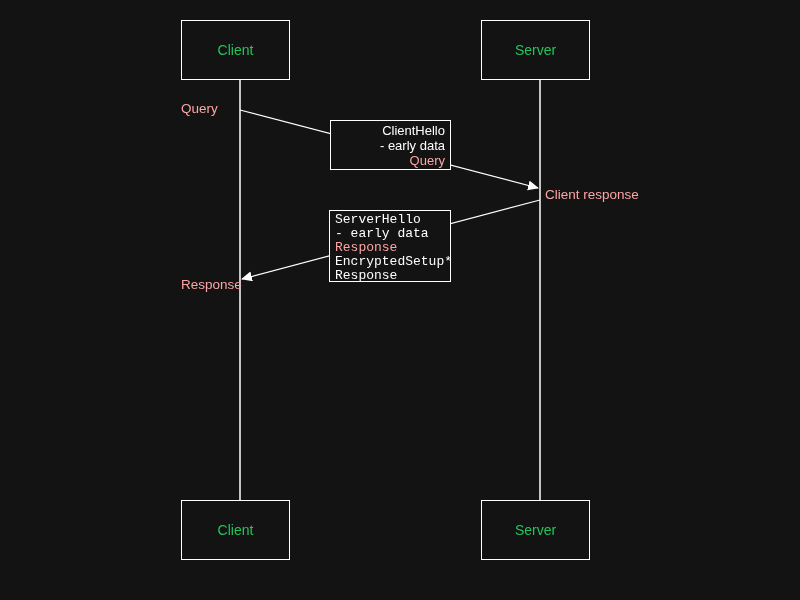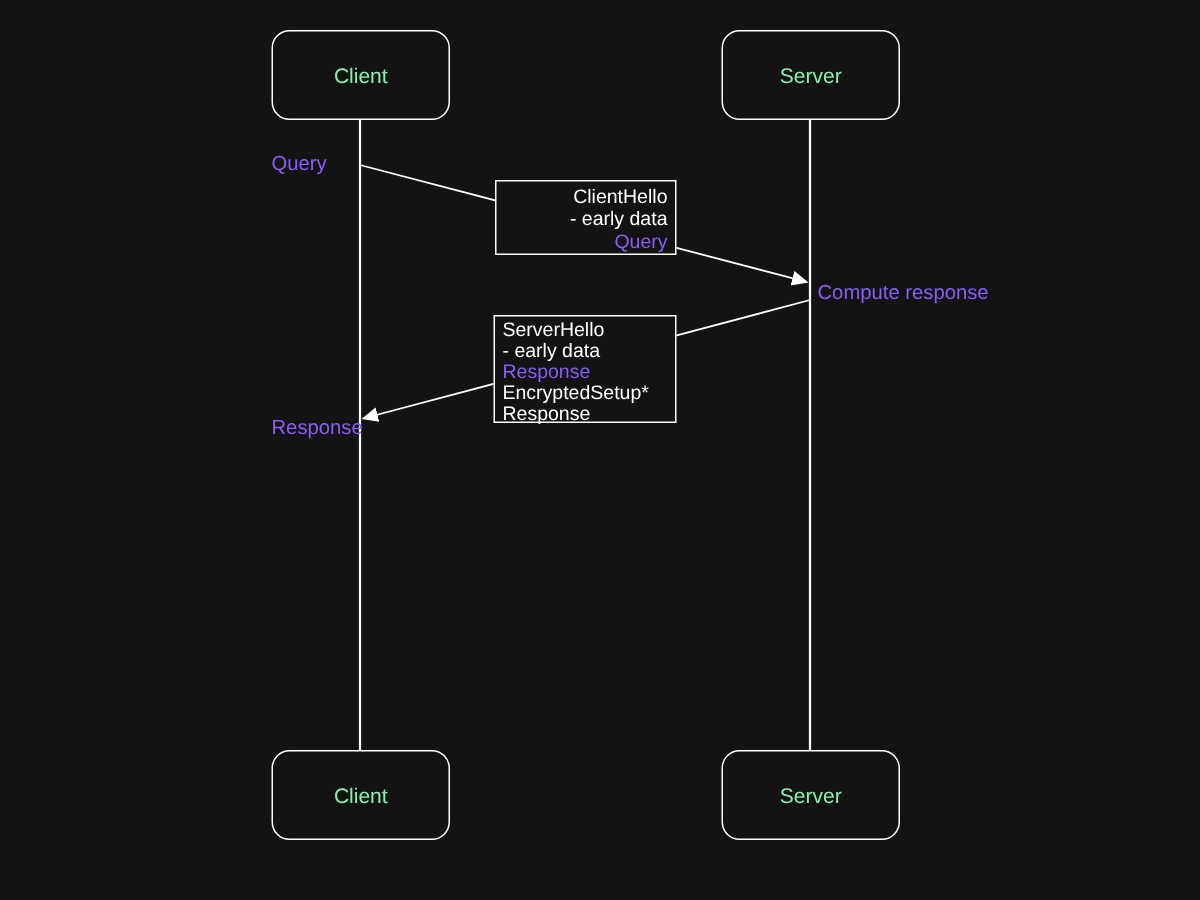--- a/index.html
+++ b/index.html
@@ -24,50 +24,50 @@
   .lifeline {
     stroke: #ffffff;
     stroke-width: 1.5;
   }
   .arrow {
     stroke: #ffffff;
     stroke-width: 1.2;
   }
   .actor {
     position: absolute;
-    width: 119px;
+    width: 109px;
     height: 60px;
     border: 1.5px solid #ffffff;
-    border-radius: 12px;
+    border-radius: 0;
     background: #131313;
-    color: #86efac;
+    color: #22c55e;
     font-size: 14px;
     display: flex;
     align-items: center;
     justify-content: center;
     box-sizing: border-box;
   }
   .msgbox {
     position: absolute;
     border: 1.5px solid #ffffff;
     background: #131313;
     color: #ffffff;
     font-size: 13px;
     padding: 2px 5px;
     box-sizing: border-box;
   }
   .msgbox.m1 { line-height: 15px; text-align: right; }
-  .msgbox.m2 { line-height: 14px; }
+  .msgbox.m2 { line-height: 14px; font-family: Liberation Mono, monospace; }
   .note {
     position: absolute;
     font-size: 13.5px;
     line-height: 14px;
     white-space: nowrap;
   }
-  .green { color: #8b5cf6; }
+  .green { color: #fca5a5; }
 </style>
 </head>
 <body>
 
 <div class="stage">
 
   <svg width="800" height="600" viewBox="0 0 800 600">
     <defs>
       <marker id="arrowhead" markerWidth="12" markerHeight="12" refX="10" refY="5" orient="auto" markerUnits="userSpaceOnUse">
         <path d="M0,0 L11,5 L0,10 z" fill="#ffffff"></path>
@@ -93,21 +93,21 @@
   </div>
 
   <div class="note green" style="left:181px; top:102px;">Query</div>
 
   <div class="msgbox m1" style="left:330px; top:120px; width:121px; height:50px;">
     <div>ClientHello</div>
     <div>- early data</div>
     <div class="green">Query</div>
   </div>
 
-  <div class="note green" style="left:545px; top:188px;">Compute response</div>
+  <div class="note green" style="left:545px; top:188px;">Client response</div>
 
   <div class="msgbox m2" style="left:329px; top:210px; width:122px; height:72px;">
     <div>ServerHello</div>
     <div>- early data</div>
     <div class="green">Response</div>
     <div>EncryptedSetup*</div>
     <div>Response</div>
   </div>
 
   <div class="note green" style="left:181px; top:278px;">Response</div>

